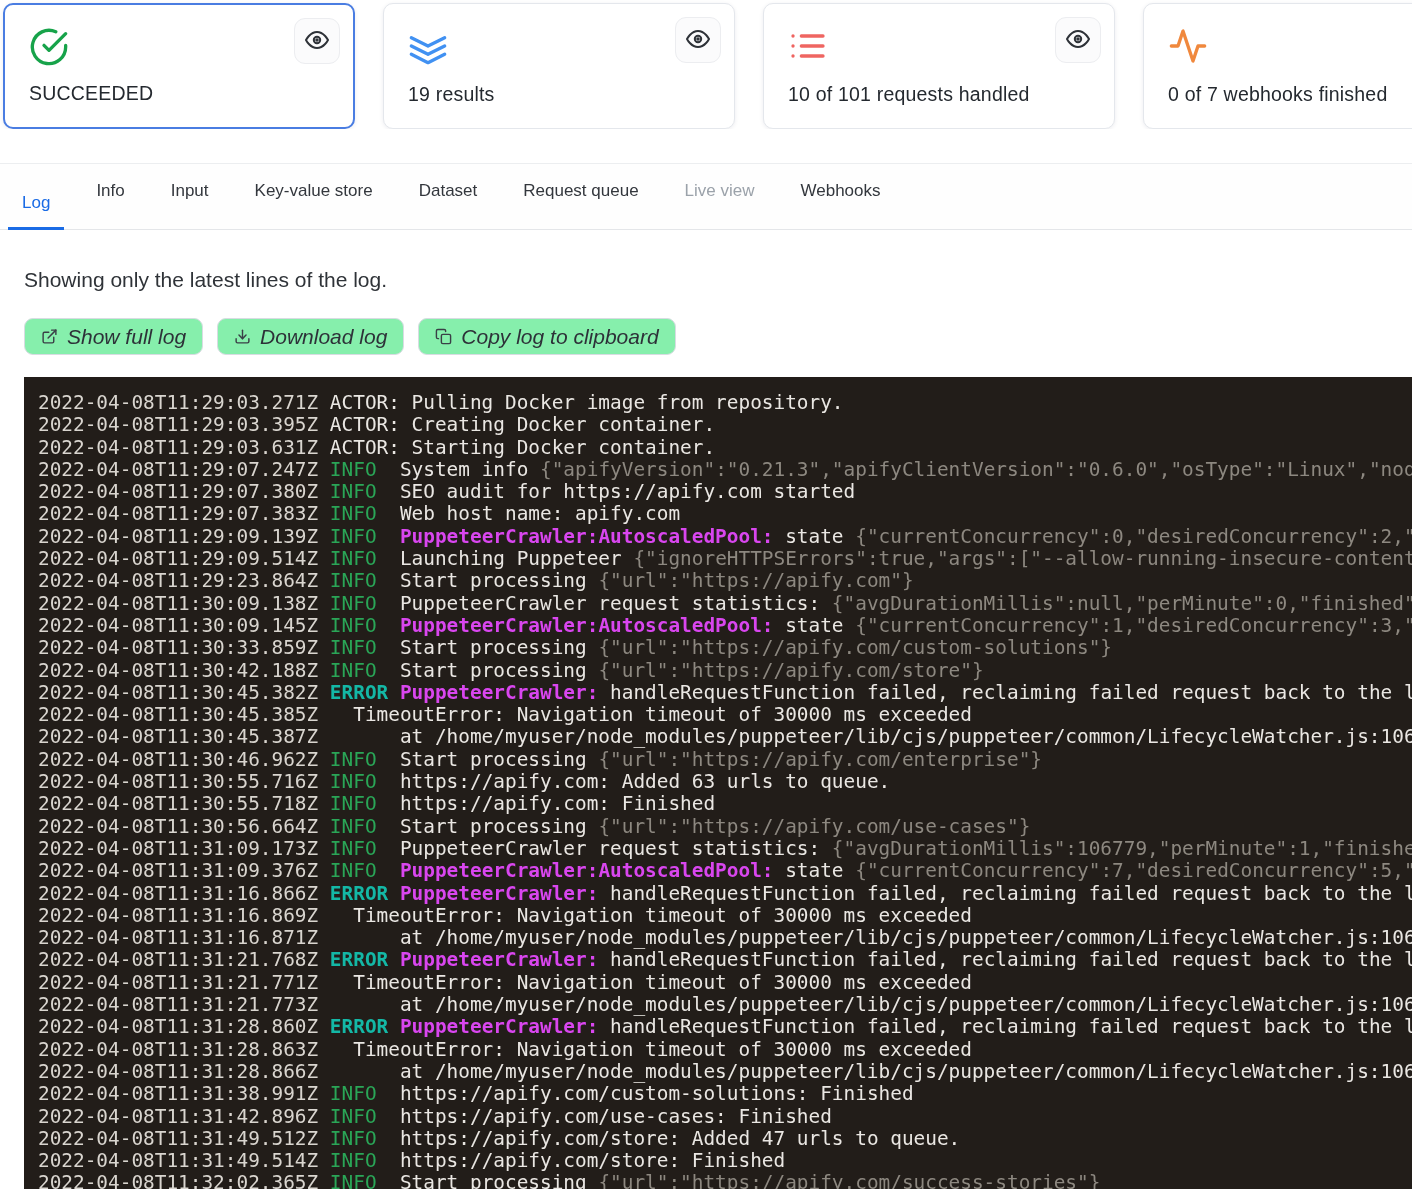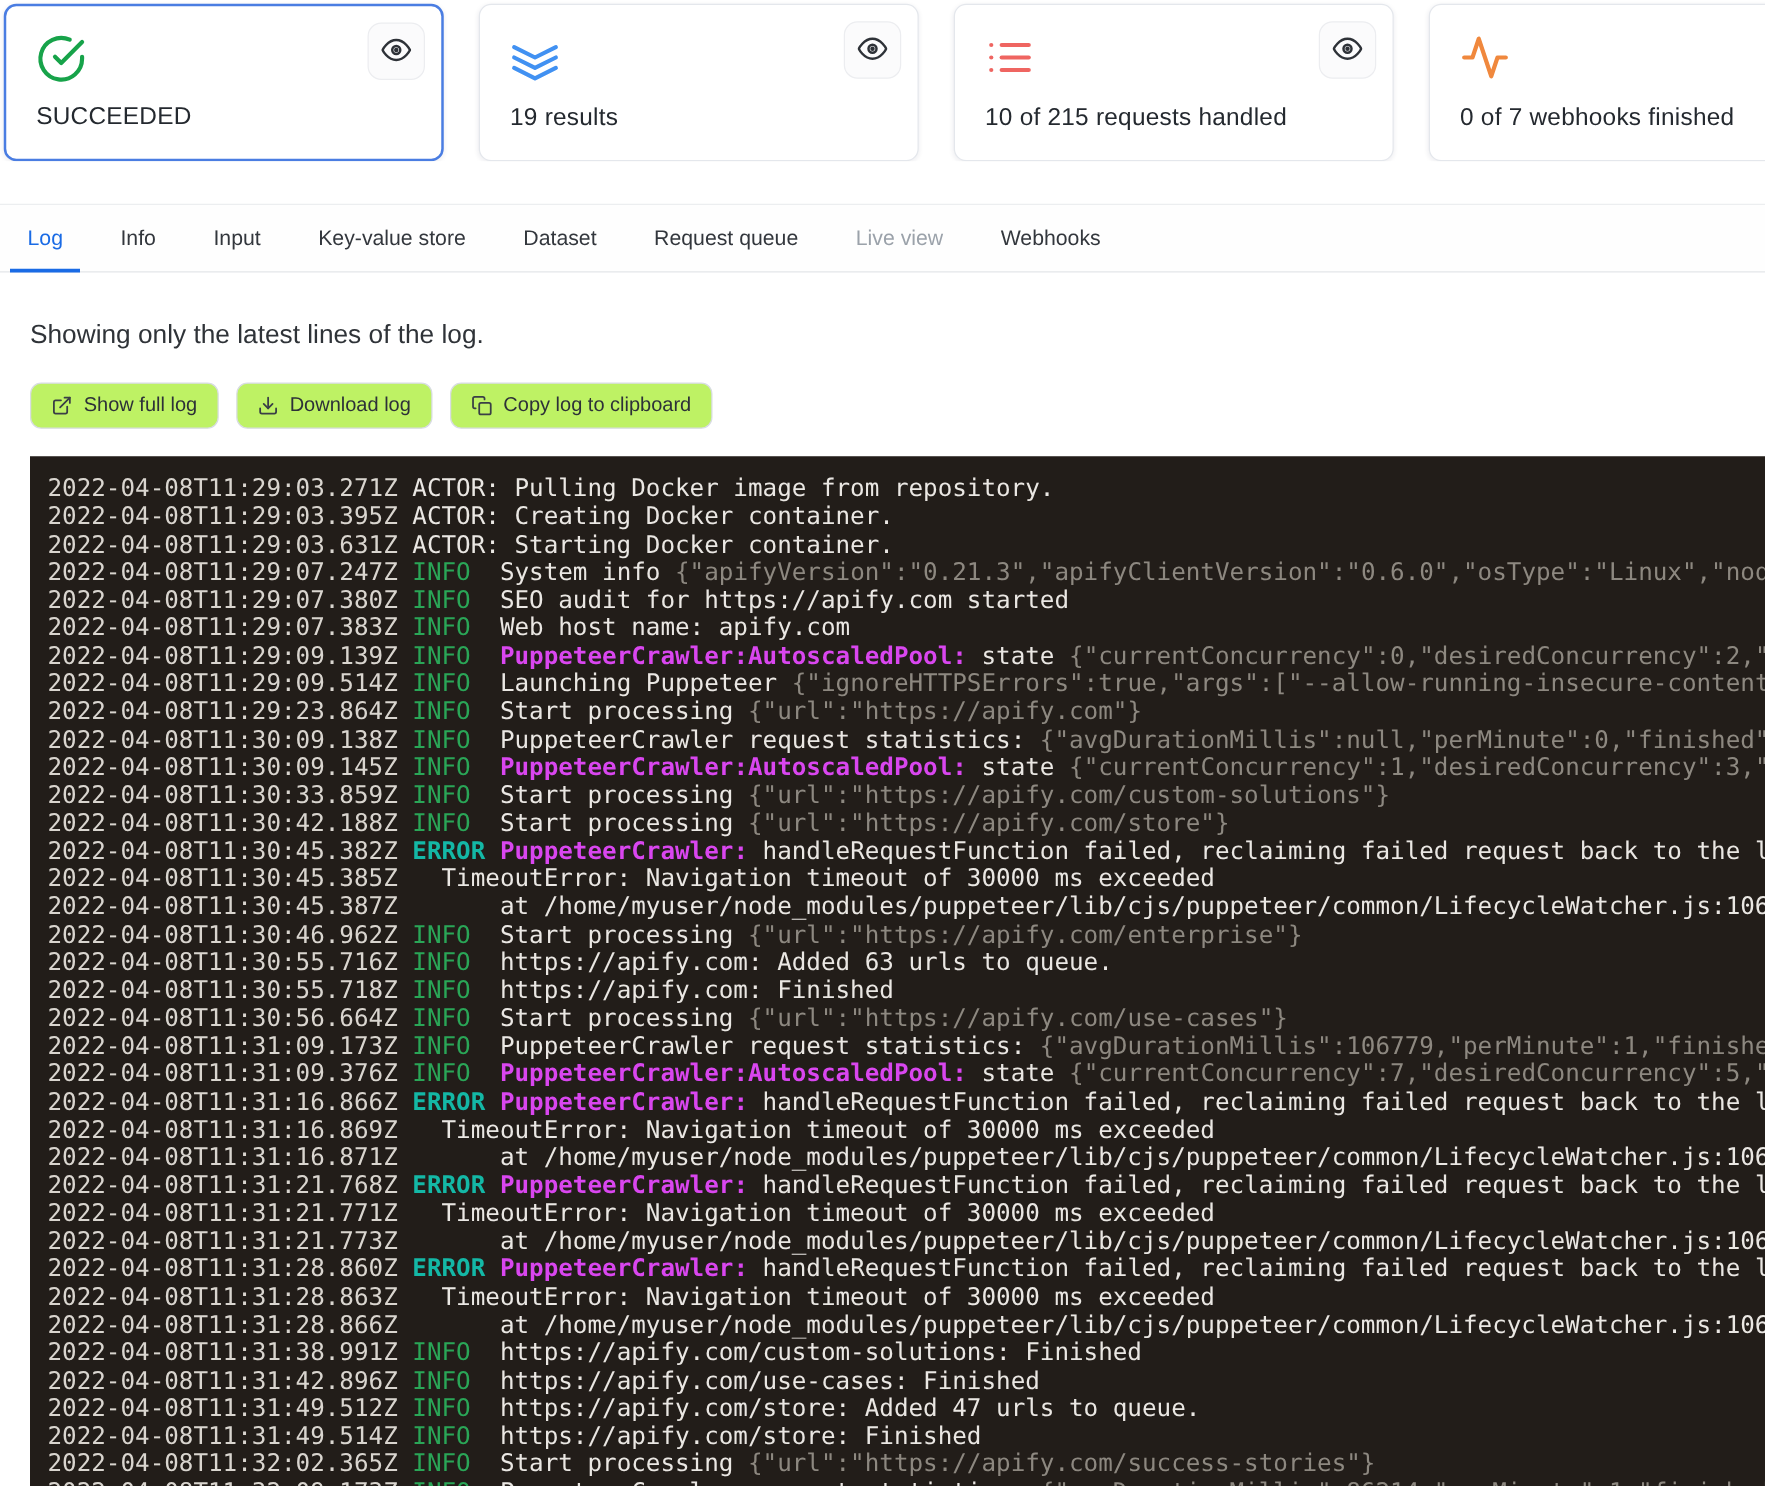--- a/index.html
+++ b/index.html
@@ -30,29 +30,29 @@
   }
   
   .tabbar {
     margin-top:34px; display:flex; gap:18px; padding:17px 0 0 8px;
     background:#fefefe; border-top:1px solid #eceef0; border-bottom:1px solid #e4e6e9;
   }
   .tab {
     padding:0 14px 14px; font-size:17px; color:#33373d;
     border-bottom:3px solid transparent; margin-bottom:-1px; cursor:pointer; white-space:nowrap;
   }
-  .tab.active   { color:#1a6be5; border-bottom-color:#1a6be5; }
+  .tab.active   { color:#1a6be5; border-bottom-color:#1a6be5;margin-top:12px; }
   .tab.disabled { color:#9ba2aa; cursor:default; }
   
   .notice { margin:38px 0 0 24px; font-size:21px; color:#2f3338; }
   .actions { margin:26px 0 0 24px; display:flex; gap:14px; }
   .action-btn {
     display:flex; align-items:center; gap:9px; height:37px; padding:0 16px;
-    background:#bef264; border:1px solid #d8dce2; border-radius:9px;
-    font-size:16px; font-weight:500; color:#2d3138; font-family:inherit; cursor:pointer;
+    background:#86efac; border:1px solid #d8dce2; border-radius:9px;
+    font-size:21px; font-weight:500; color:#2d3138; font-family:inherit; cursor:pointer;font-style:italic;
   }
   .action-btn svg { width:17px; height:17px; color:#3a3f46; }
   
   .terminal {
     margin:22px 0 0 24px; width:1388px; height:829px; background:#221d19;
     overflow:hidden; padding:15px 0 0 14px;
     font-family:"DejaVu Sans Mono", monospace; font-size:19.4px; line-height:22.3px;
     white-space:pre;
   }
   .log-line { height:22.3px; overflow:hidden; }
@@ -105,21 +105,21 @@
           <line x1="3" y1="12" x2="3.01" y2="12"></line>
           <line x1="3" y1="18" x2="3.01" y2="18"></line>
         </svg></span>
       <button class="eye-btn">
         <span><svg viewBox="0 0 24 24" fill="none" stroke="currentColor" stroke-width="2" stroke-linecap="round" stroke-linejoin="round">
             <path d="M1 12s4-8 11-8 11 8 11 8-4 8-11 8-11-8-11-8z"></path>
             <circle cx="12" cy="12" r="3.2"></circle>
             <circle cx="12" cy="12" r="0.8" fill="currentColor"></circle>
           </svg></span>
       </button>
-      <div class="card-label">10 of 215 requests handled</div>
+      <div class="card-label">10 of 101 requests handled</div>
     </div>
     <div class="card">
       <span class="card-icon" style="color: rgb(240, 136, 61);"><svg viewBox="0 0 24 24" fill="none" stroke="currentColor" stroke-width="2" stroke-linecap="round" stroke-linejoin="round">
           <polyline points="22 12 18 12 15 21 9 3 6 12 2 12"></polyline>
         </svg></span>
       <div class="card-label">0 of 7 webhooks finished</div>
     </div>
   </div>
 
 <nav class="tabbar" id="tabs">

